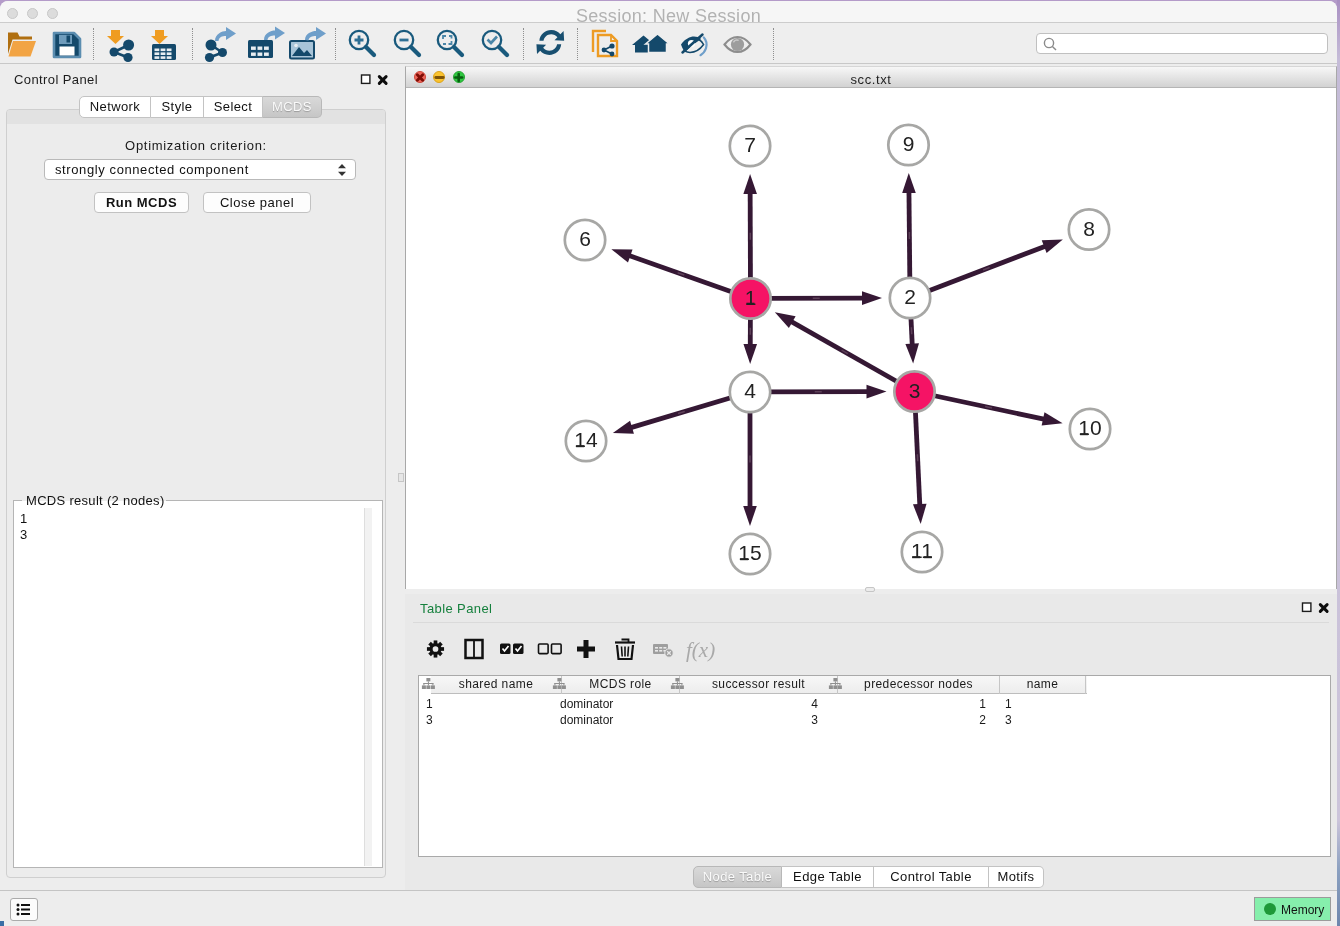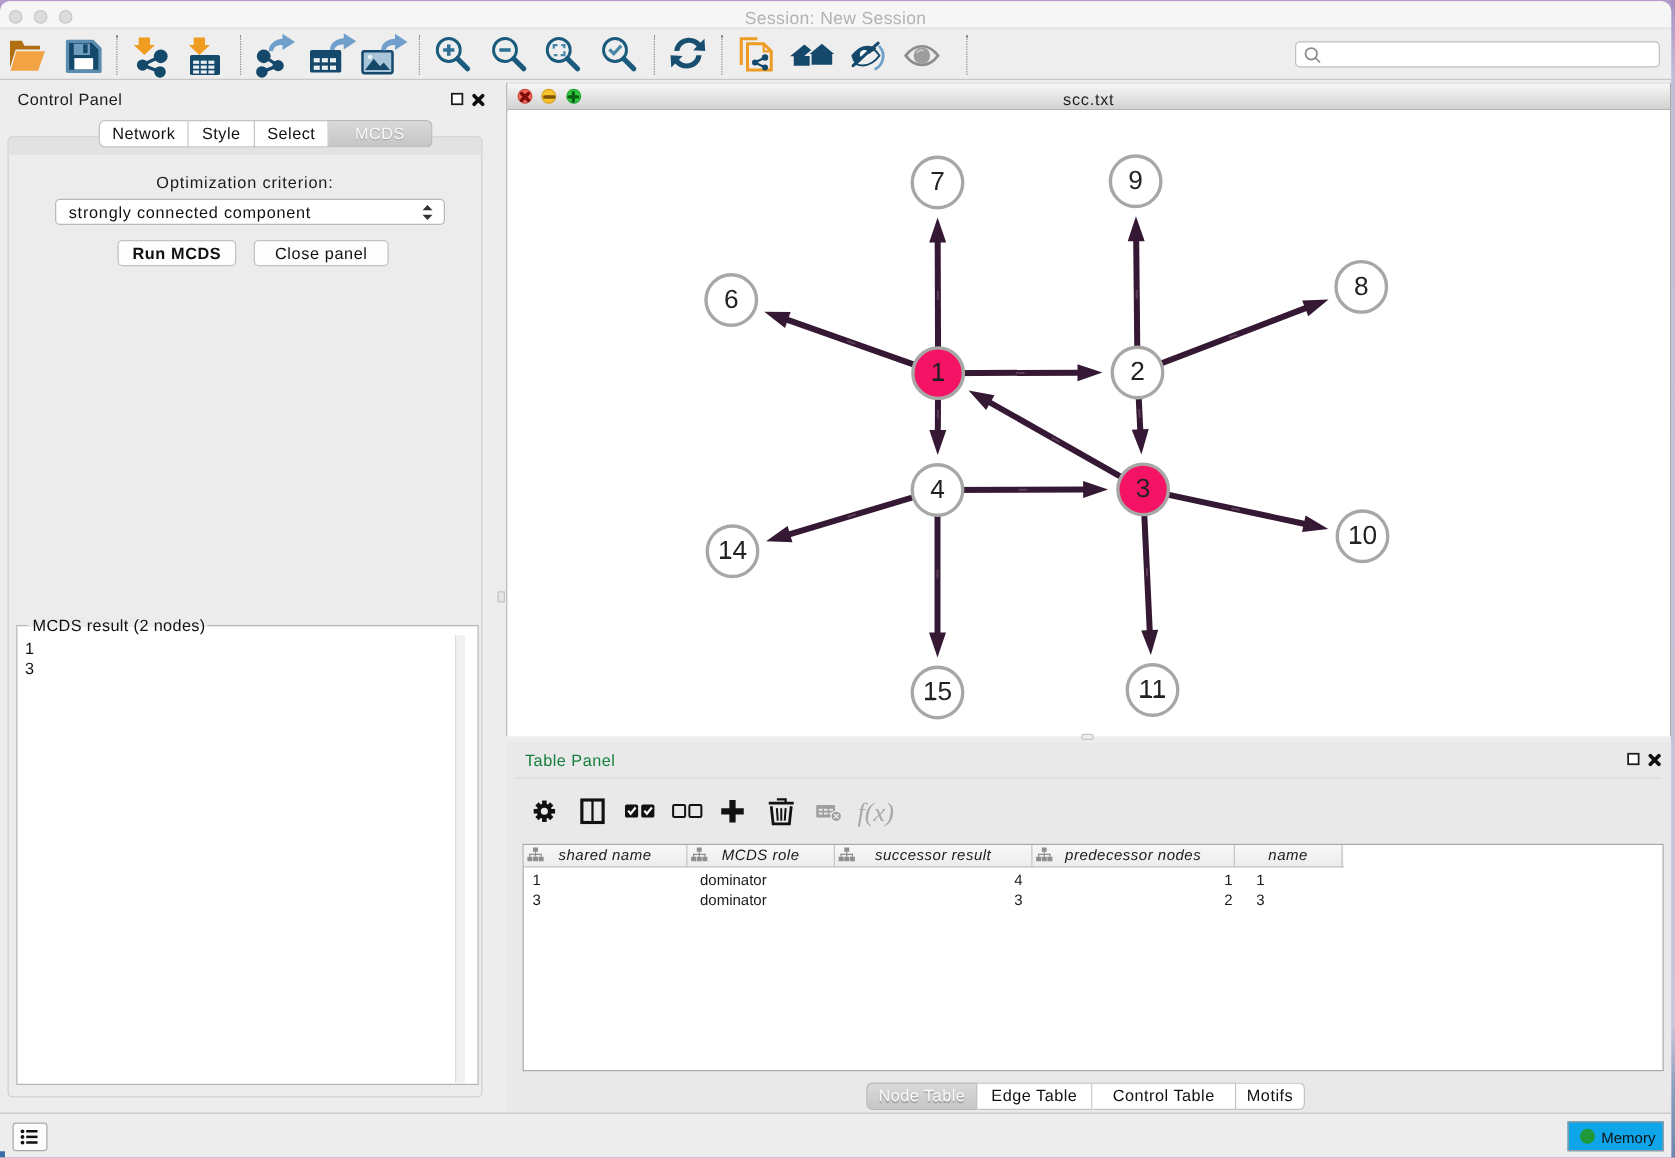--- a/index.html
+++ b/index.html
@@ -2,21 +2,21 @@
 <html><head>
 <meta charset="utf-8">
 <style>
 * { margin:0; padding:0; box-sizing:border-box; }
 html,body { width:1340px; height:926px; overflow:hidden; }
 body { font-family:"Liberation Sans",sans-serif; background:#b49bc9; position:relative; transform:translateZ(0); }
 #win { position:absolute; left:0; top:1px; width:1337px; height:925px; background:#ededed; border-radius:8px 8px 0 0; }
 #rightstrip { position:absolute; right:0; top:0; width:3px; height:926px; background:linear-gradient(#a98fc2 0px,#c5bcd8 60px,#ccc4da 820px,#8ba0c0 870px,#6e86ad 926px); }
 #titlebar { position:absolute; left:0; top:1px; width:1337px; height:22px; background:#f6f6f6; border-radius:8px 8px 0 0; border-bottom:1px solid #cccccc; }
 .tcirc { position:absolute; top:6.5px; width:11px; height:11px; border-radius:50%; background:#dcdcdc; border:1px solid #c8c8c8; }
-#apptitle { position:absolute; top:5px; left:0; width:1337px; text-align:center; font-size:14px; color:#b2b2b2; letter-spacing:0.3px; }
+#apptitle { position:absolute; top:5px; left:0; width:1337px; text-align:center; font-size:18px; color:#b2b2b2; letter-spacing:0.3px; }
 #toolbar { position:absolute; left:0; top:23px; width:1337px; height:41px; background:#eeeeee; border-bottom:1px solid #c8c8c8; }
 .tsep { position:absolute; top:5px; height:32px; width:0; border-left:1px dotted #8f8f8f; }
 #searchbox { position:absolute; left:1036px; top:33px; width:292px; height:21px; background:#ffffff; border:1px solid #c0c0c0; border-radius:4px; }
 
 
 #cpanel { position:absolute; left:0; top:64px; width:392px; height:826px; background:#ededed; }
 #cpanel-h { position:absolute; left:14px; top:8px; font-size:13px; color:#1c1c1c; letter-spacing:0.4px; }
 .panicon { position:absolute; }
 #cp-tabcontent { position:absolute; left:6px; top:45px; width:380px; height:769px; border:1px solid #cfcfcf; border-radius:4px; background:#ececec; }
 #cp-tabband { position:absolute; left:7px; top:46px; width:378px; height:14px; background:#e2e2e2; border-radius:3px 3px 0 0; }
@@ -43,27 +43,27 @@
 
 
 #vdivgrip { position:absolute; left:398px; top:473px; width:6px; height:9px; background:#e6e6e6; border:1px solid #c6c6c6; }
 #hdivgrip { position:absolute; left:865px; top:587px; width:10px; height:5px; background:#ececec; border:1px solid #c6c6c6; border-radius:2px; }
 
 
 #tpanel { position:absolute; left:405px; top:594px; width:932px; height:296px; background:#e9e9e9; }
 #tpanel-h { position:absolute; left:15px; top:7px; font-size:13px; color:#15803d; letter-spacing:0.4px; }
 #ttoolbar { position:absolute; left:8px; top:28px; width:916px; height:40px; border-top:1px solid #dadada; }
 #ttable { position:absolute; left:13px; top:81px; width:913px; height:182px; background:#fff; border:1px solid #a9a9a9; }
-#thead { position:absolute; left:0; top:0; width:656px; height:18px; background:linear-gradient(#f7f7f7,#ededed); border-bottom:1px solid #bdbdbd;font-style:italic; }
+#thead { position:absolute; left:12px; top:0; width:656px; height:18px; background:linear-gradient(#f7f7f7,#ededed); border-bottom:1px solid #bdbdbd; }
 .thcell { position:absolute; top:0; height:18px; border-right:1px solid #c6c6c6; font-size:12px; color:#1a1a1a; text-align:center; line-height:17px; letter-spacing:0.4px; }
 .trow { position:absolute; font-size:12px; color:#1a1a1a; height:16px; line-height:16px; }
 #ttabs { position:absolute; left:288px; top:272px; display:flex; }
 #statusbar { position:absolute; left:0; top:890px; width:1337px; height:36px; background:#ededed; border-top:1px solid #c4c4c4; }
 #listbtn { position:absolute; left:10px; top:898px; width:28px; height:23px; background:#fcfcfc; border:1px solid #ababab; border-radius:3px; }
-#membtn { position:absolute; left:1254px; top:897px; width:77px; height:24px; background:#0ea5e9; border:1px solid #9b9b9b; font-size:12px; color:#111; }
+#membtn { position:absolute; left:1254px; top:897px; width:77px; height:24px; background:#86efac; border:1px solid #9b9b9b; font-size:12px; color:#111; }
 #bl-blue { position:absolute; left:0; top:921px; width:4px; height:5px; background:#3a6ea5; }
 </style>
 </head>
 <body>
 <div id="win"></div>
 <div id="rightstrip"></div>
 <div id="titlebar">
   <div class="tcirc" style="left:7px;"></div>
   <div class="tcirc" style="left:27px;"></div>
   <div class="tcirc" style="left:47px;"></div>
@@ -212,21 +212,21 @@
   <svg class="panicon" style="left:358px;top:9px;" width="34" height="14" viewBox="0 0 34 14">
     <rect x="3.5" y="2" width="8.4" height="8.4" fill="#ffffff" stroke="#1c1c1c" stroke-width="1.4"></rect>
     <path d="M21.3 3.6 L28.1 10.4 M28.1 3.6 L21.3 10.4" stroke="#0d0d0d" stroke-width="3" stroke-linecap="round"></path>
   </svg>
   <div id="cp-tabcontent"></div>
   <div id="cp-tabband"></div>
   <div class="tabrow" style="left:79px;top:32px;">
     <div class="tab first" style="width:72px;">Network</div>
     <div class="tab" style="width:53px;">Style</div>
     <div class="tab" style="width:59px;">Select</div>
-    <div class="tab last sel" style="width:83px;">MCDS</div>
+    <div class="tab last sel" style="width:59px;">MCDS</div>
   </div>
   <div id="combo">strongly connected component
     <svg width="10" height="14" viewBox="0 0 10 14" style="position:absolute;right:8px;top:3px;">
       <path d="M1 5.2 L5 1 L9 5.2 Z" fill="#333"></path>
       <path d="M1 8.8 L5 13 L9 8.8 Z" fill="#333"></path>
     </svg>
   </div>
   <div id="optlabel">Optimization criterion:</div>
   <div class="btn" style="left:94px;top:128px;width:95px;font-weight:bold;">Run MCDS</div>
   <div class="btn" style="left:203px;top:128px;width:108px;">Close panel</div>

